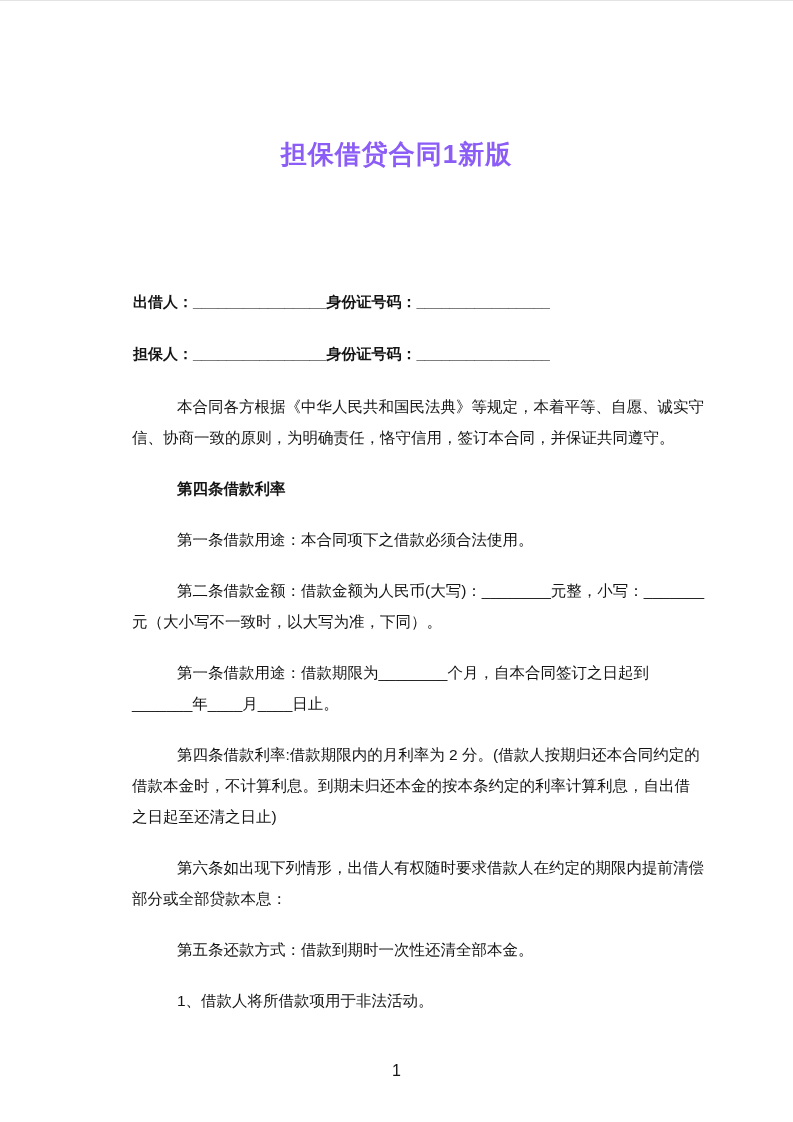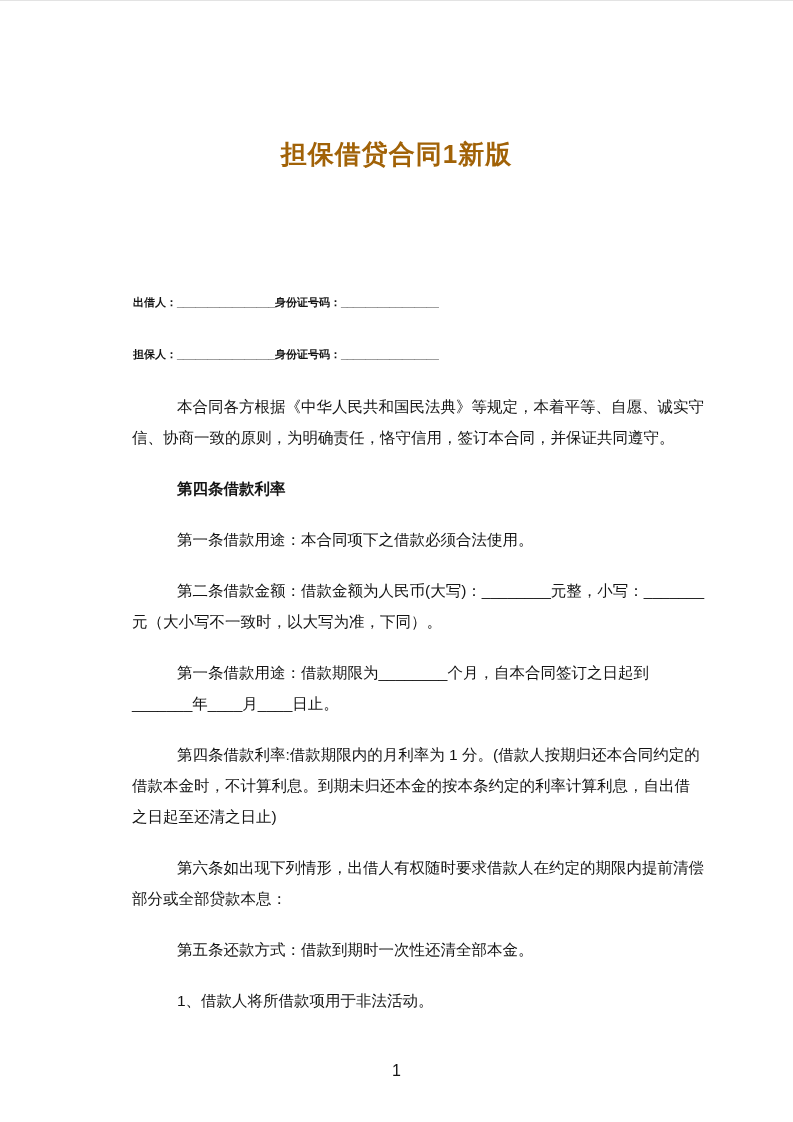--- a/index.html
+++ b/index.html
@@ -20,30 +20,30 @@
     color: #141414;
     border-top: 1px solid #e3e3e3;
   }
   .title {
     margin: 0;
     padding-top: 136px;
     text-align: center;
     font-size: 26px;
     line-height: 34px;
     font-weight: bold;
-    color: #a16207;
+    color: #8b5cf6;
     letter-spacing: 1px;
   }
   .party-block {
     margin-top: 116px;
   }
   .party-line {
     margin: 16px 0 22px 0;
     padding-left: 45px;
-    font-size: 11px;
+    font-size: 15px;
     line-height: 30px;
     font-weight: bold;
     white-space: nowrap;
   }
   .doc-body {
     margin-top: 8px;
     margin-left: 44px;
   }
   .doc-body p {
     margin: 20px 0;
@@ -77,21 +77,21 @@
     <p class="party-line">出借人：________________身份证号码：________________</p>
     <p class="party-line">担保人：________________身份证号码：________________</p>
   </div>
 
   <div class="doc-body">
     <p>本合同各方根据《中华人民共和国民法典》等规定，本着平等、自愿、诚实守信、协商一致的原则，为明确责任，恪守信用，签订本合同，并保证共同遵守。</p>
     <p class="bold">第四条借款利率</p>
     <p>第一条借款用途：本合同项下之借款必须合法使用。</p>
     <p>第二条借款金额：借款金额为人民币(大写)：________元整，小写：_______元（大小写不一致时，以大写为准，下同）。</p>
     <p>第一条借款用途：借款期限为________个月，自本合同签订之日起到_______年____月____日止。</p>
-    <p>第四条借款利率:借款期限内的月利率为 1 分。(借款人按期归还本合同约定的借款本金时，不计算利息。到期未归还本金的按本条约定的利率计算利息，自出借之日起至还清之日止)</p>
+    <p>第四条借款利率:借款期限内的月利率为 2 分。(借款人按期归还本合同约定的借款本金时，不计算利息。到期未归还本金的按本条约定的利率计算利息，自出借之日起至还清之日止)</p>
     <p>第六条如出现下列情形，出借人有权随时要求借款人在约定的期限内提前清偿部分或全部贷款本息：</p>
     <p>第五条还款方式：借款到期时一次性还清全部本金。</p>
     <p>1、借款人将所借款项用于非法活动。</p>
   </div>
 
   <div class="page-number">1</div>
 
 </div>
 
 </body></html>

